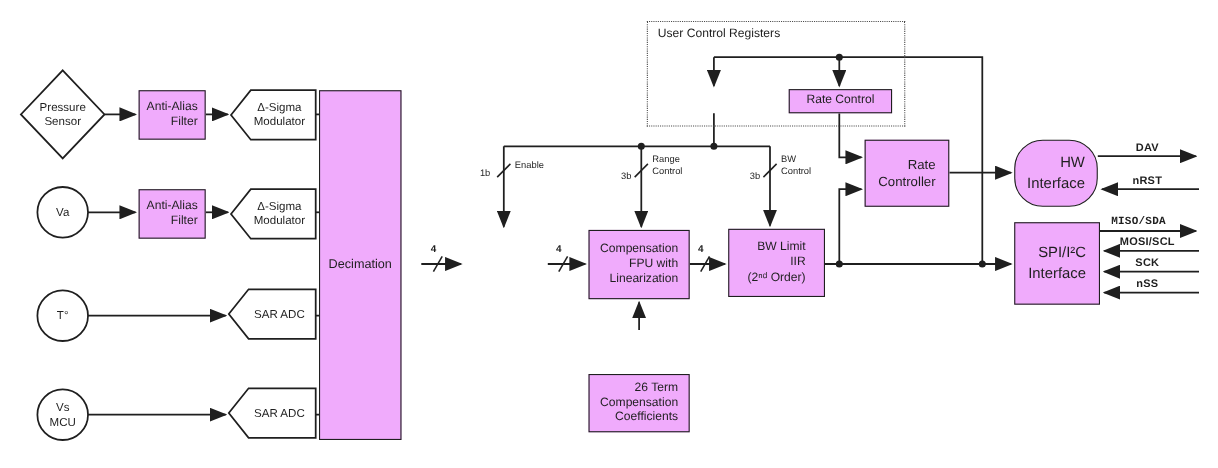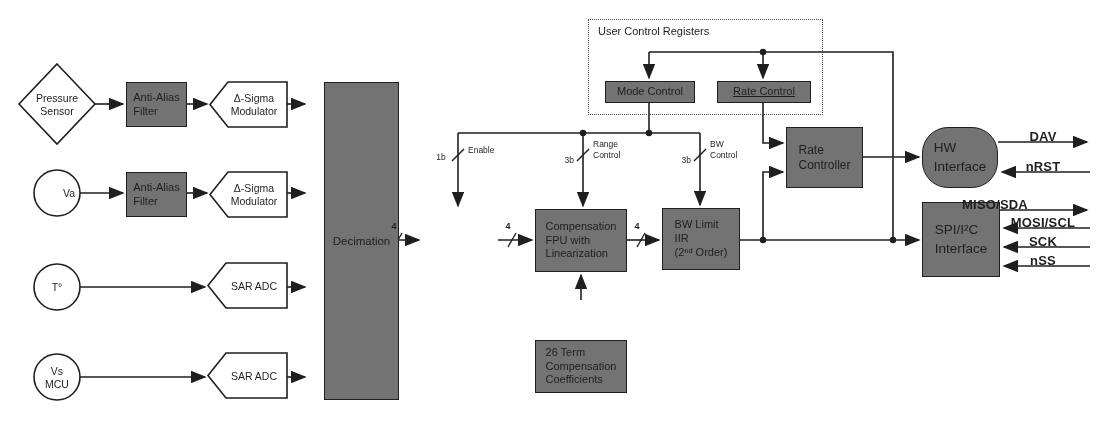--- a/index.html
+++ b/index.html
@@ -3,40 +3,40 @@
 <meta charset="utf-8">
 <style>
   html,body { margin:0; padding:0; background:#ffffff; }
   .stage {
     position:relative; width:1107px; height:425px; background:#ffffff;
     font-family:"Liberation Sans", sans-serif; color:#1f1f1f; overflow:hidden;
   }
   .stage svg { position:absolute; left:0; top:0; }
   .box {
     position:absolute; box-sizing:border-box;
-    border:1.5px solid #1f1f1f; background:#737373;
+    border:1.5px solid #1f1f1f; background:#f0abfc;
     display:flex; align-items:center; justify-content:center;
-    text-align:left; white-space:pre-line;
+    text-align:right; white-space:pre-line;
     font-size:11px; line-height:1.25;
   }
   .dotted {
     position:absolute; box-sizing:border-box;
     border:1.3px dotted #4a4a4a; background:transparent;
   }
   .shape-lbl {
     position:absolute; text-align:center; white-space:pre-line;
     font-size:10.5px; line-height:12.5px; background:transparent;
   }
   .lbl-sm {
     position:absolute; font-size:8.5px; line-height:10.5px;
     white-space:pre-line; background:transparent;
   }
   .buswidth { position:absolute; font-size:9px; font-weight:600; text-align:center; }
   .sig {
-    position:absolute; font-size:13px; font-weight:700;
+    position:absolute; font-size:10px; font-weight:700;
     text-align:center; letter-spacing:0.2px;
   }
   .reg-title { position:absolute; font-size:11px; white-space:nowrap; }
   .iface { font-size:13.5px; line-height:1.35; }
   .rc { font-size:12px; }
   .decim { font-size:11.5px; }
 </style>
 </head>
 <body>
 
@@ -117,41 +117,41 @@
       <circle cx="57" cy="377" r="23"></circle>
       <polygon points="210,104.5 228,82 287,82 287,127 228,127"></polygon>
       <polygon points="210,194.5 228,172 287,172 287,217 228,217"></polygon>
       <polygon points="208,285.5 226,263 287,263 287,308 226,308"></polygon>
       <polygon points="208,375.5 226,353 287,353 287,398 226,398"></polygon>
     </g>
   </svg>
 
   <div class="shape-lbl" style="left:19px; top:92px; width:76px;">Pressure
 Sensor</div>
-  <div class="shape-lbl" style="left:34px; top:187px; width:46px;padding-left:12px;">Va</div>
+  <div class="shape-lbl" style="left:34px; top:187px; width:46px;">Va</div>
   <div class="shape-lbl" style="left:34px; top:281px; width:46px;">T°</div>
   <div class="shape-lbl" style="left:34px; top:365px; width:46px;">Vs
 MCU</div>
 
   <div class="box" style="left:126px; top:82px;  width:61px; height:45px;">Anti-Alias
 Filter</div>
   <div class="box" style="left:126px; top:172px; width:61px; height:45px;">Anti-Alias
 Filter</div>
   <div class="shape-lbl" style="left:221px; top:92px;  width:66px;">Δ-Sigma
 Modulator</div>
   <div class="shape-lbl" style="left:221px; top:182px; width:66px;">Δ-Sigma
 Modulator</div>
   <div class="shape-lbl" style="left:221px; top:280px; width:66px;">SAR ADC</div>
   <div class="shape-lbl" style="left:221px; top:370px; width:66px;">SAR ADC</div>
-  <div class="box decim" style="left:324px; top:82px; width:75px; height:318px;">Decimation</div>
+  <div class="box decim" style="left:290px; top:82px; width:75px; height:318px;">Decimation</div>
 
   <div class="box" style="left:535px; top:209px; width:92px; height:63px;">Compensation
 FPU with
 Linearization</div>
-  <div class="box" style="left:662px; top:208px; width:78px; height:62px;">BW Limit
+  <div class="box" style="left:662px; top:208px; width:88px; height:62px;">BW Limit
 IIR
 (2ⁿᵈ Order)</div>
   <div class="box" style="left:535px; top:300px; width:92px; height:53px;margin-top:40px;">26 Term
 Compensation
 Coefficients</div>
 
   <div class="buswidth" style="left:387px; top:221px; width:14px;">4</div>
   <div class="buswidth" style="left:501px; top:221px; width:14px;">4</div>
   <div class="buswidth" style="left:630px; top:221px; width:14px;">4</div>
 
@@ -159,30 +159,29 @@
   <div class="lbl-sm" style="left:468px; top:145px;">Enable</div>
   <div class="lbl-sm" style="left:556px; top:155px; width:18px; text-align:right;">3b</div>
   <div class="lbl-sm" style="left:593px; top:139px;">Range
 Control</div>
   <div class="lbl-sm" style="left:673px; top:155px; width:18px; text-align:right;">3b</div>
   <div class="lbl-sm" style="left:710px; top:139px;">BW
 Control</div>
 
   <div class="dotted" style="left:588px; top:19px; width:235px; height:96px;"></div>
   <div class="reg-title" style="left:598px; top:25px;">User Control Registers</div>
-  <div class="box" style="left:605px; top:81px; width:90px; height:22px;">Mode Control</div>
-  <div class="box" style="left:717px; top:81px; width:94px; height:22px;text-decoration:underline;">Rate Control</div>
+  <div class="box" style="left:717px; top:81px; width:94px; height:22px;">Rate Control</div>
   <div class="box rc" style="left:786px; top:127px; width:77px; height:61px;">Rate
 Controller</div>
 
   <div class="box iface" style="left:922px; top:127px; width:76px; height:61px;border-radius:26px;">HW
 Interface</div>
   <div class="box iface" style="left:922px; top:202px; width:78px; height:75px;">SPI/I²C
 Interface</div>
 
   <div class="sig" style="left:1000px; top:129px; width:86px;">DAV</div>
   <div class="sig" style="left:1000px; top:159px; width:86px;">nRST</div>
-  <div class="sig" style="left:952px; top:197px; width:86px;">MISO/SDA</div>
+  <div class="sig" style="left:992px; top:197px; width:86px;font-family:Liberation Mono, monospace;">MISO/SDA</div>
   <div class="sig" style="left:1000px; top:215px; width:86px;">MOSI/SCL</div>
   <div class="sig" style="left:1000px; top:234px; width:86px;">SCK</div>
   <div class="sig" style="left:1000px; top:253px; width:86px;">nSS</div>
 
 </div>
 
 </body></html>

